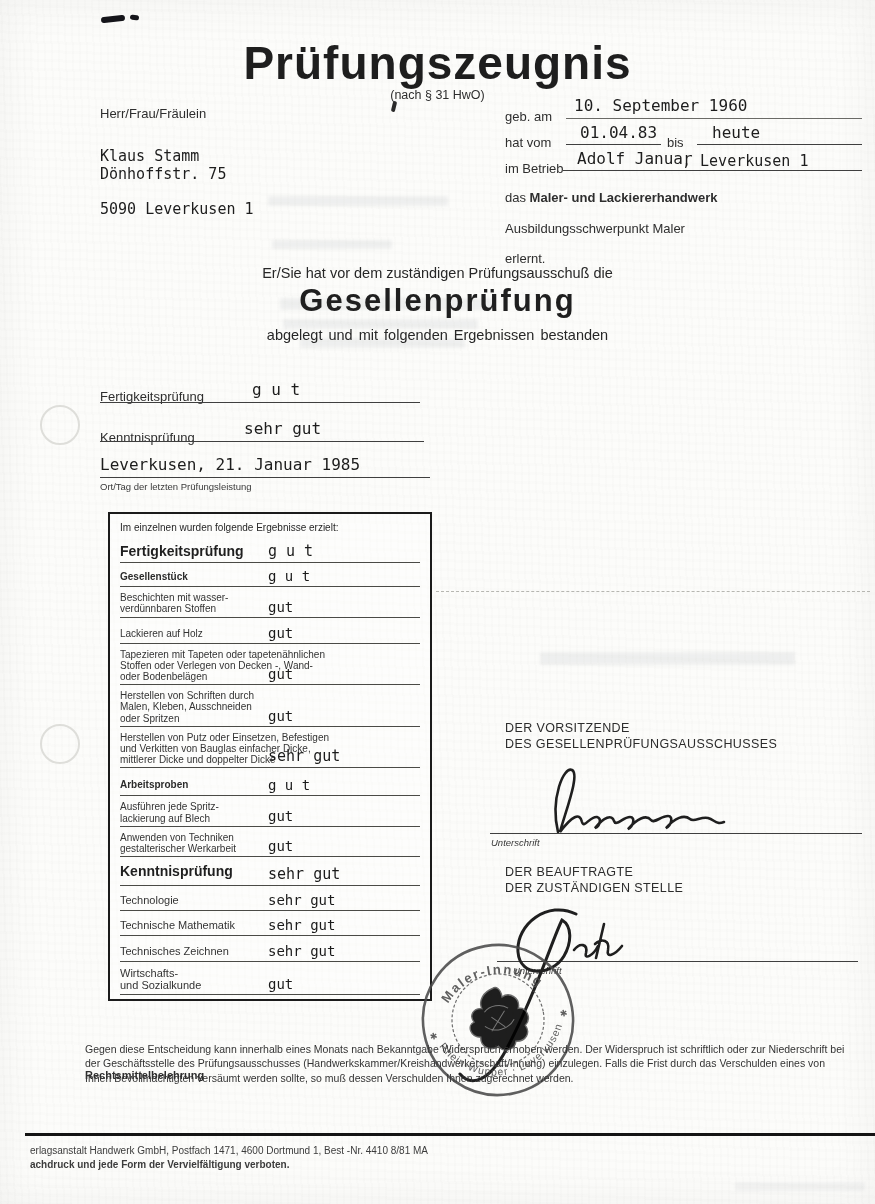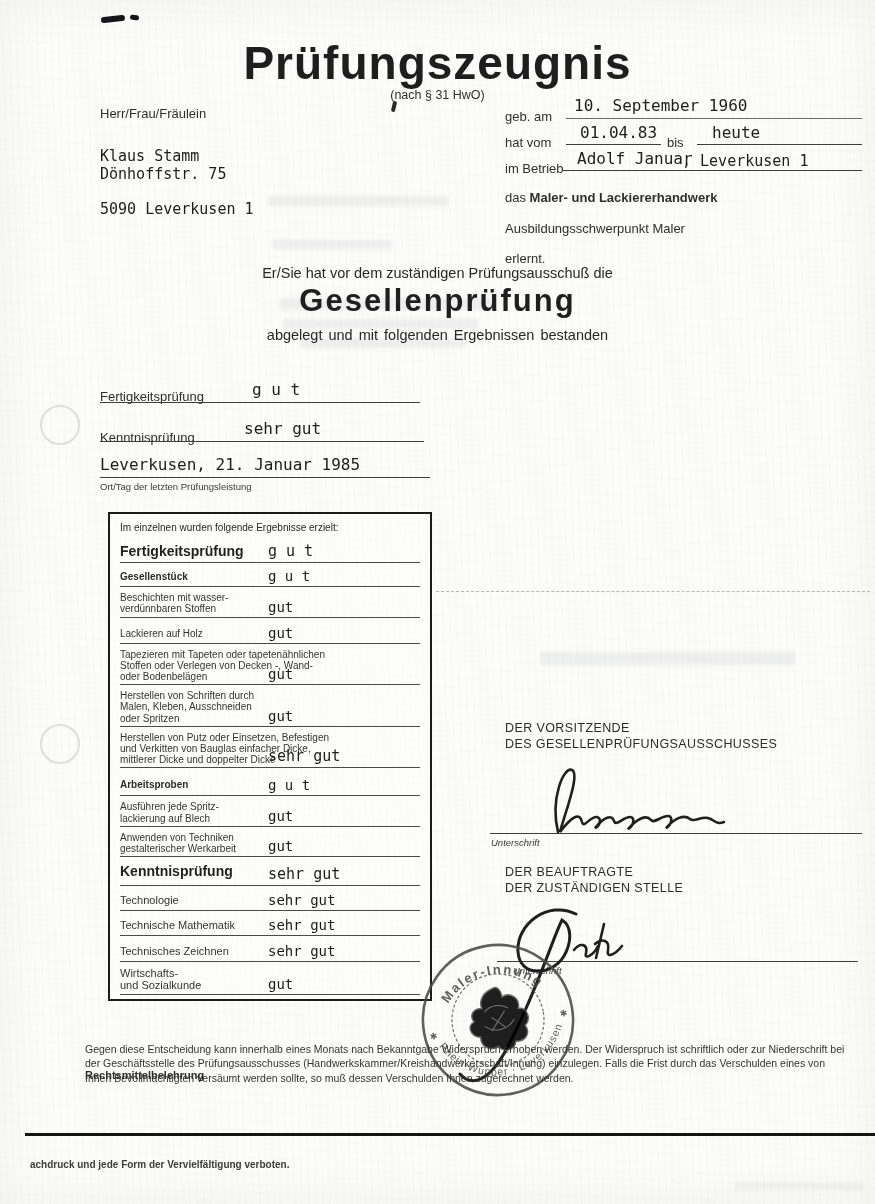--- a/index.html
+++ b/index.html
@@ -253,15 +253,16 @@
     <path d="M80 48 C70 50 64 58 66 66 C58 64 52 70 56 78 C48 80 50 92 60 94
              C58 104 68 110 76 106 C80 114 92 112 94 104 C104 106 110 98 106 90
              C114 84 110 72 102 72 C106 62 96 54 88 58 C88 50 84 46 80 48 Z" fill="#ececе8" stroke="#585858" stroke-width="1.4"></path>
     <path d="M68 70 C74 64 86 64 92 70 M66 84 C74 92 88 92 96 82 M74 76 L86 88 M88 72 L72 90" fill="none" stroke="#666" stroke-width="1"></path>
   </svg>
 
   <div class="abs legal-heading" style="left:85px;top:1025px;">Rechtsmittelbelehrung</div>
   <div class="abs legal-text" style="left:85px;top:1042px;width:768px;">Gegen diese Entscheidung kann innerhalb eines Monats nach Bekanntgabe Widerspruch erhoben werden. Der Widerspruch ist schriftlich oder zur Niederschrift bei der Geschäftsstelle des Prüfungsausschusses (Handwerkskammer/Kreishandwerkerschaft/Innung) einzulegen. Falls die Frist durch das Verschulden eines von Ihnen Bevollmächtigten versäumt werden sollte, so muß dessen Verschulden Ihnen zugerechnet werden.</div>
 
   <div class="abs footer-rule"></div>
+  <div class="abs footer-text" style="left:30px;top:1144px;">erlagsanstalt Handwerk GmbH, Postfach 1471, 4600 Dortmund 1, Best -Nr. 4410 8/81 MA</div>
   <div class="abs footer-text" style="left:30px;top:1158px;font-weight:bold;">achdruck und jede Form der Vervielfältigung verboten.</div>
 
 </div>
 
 </body></html>

